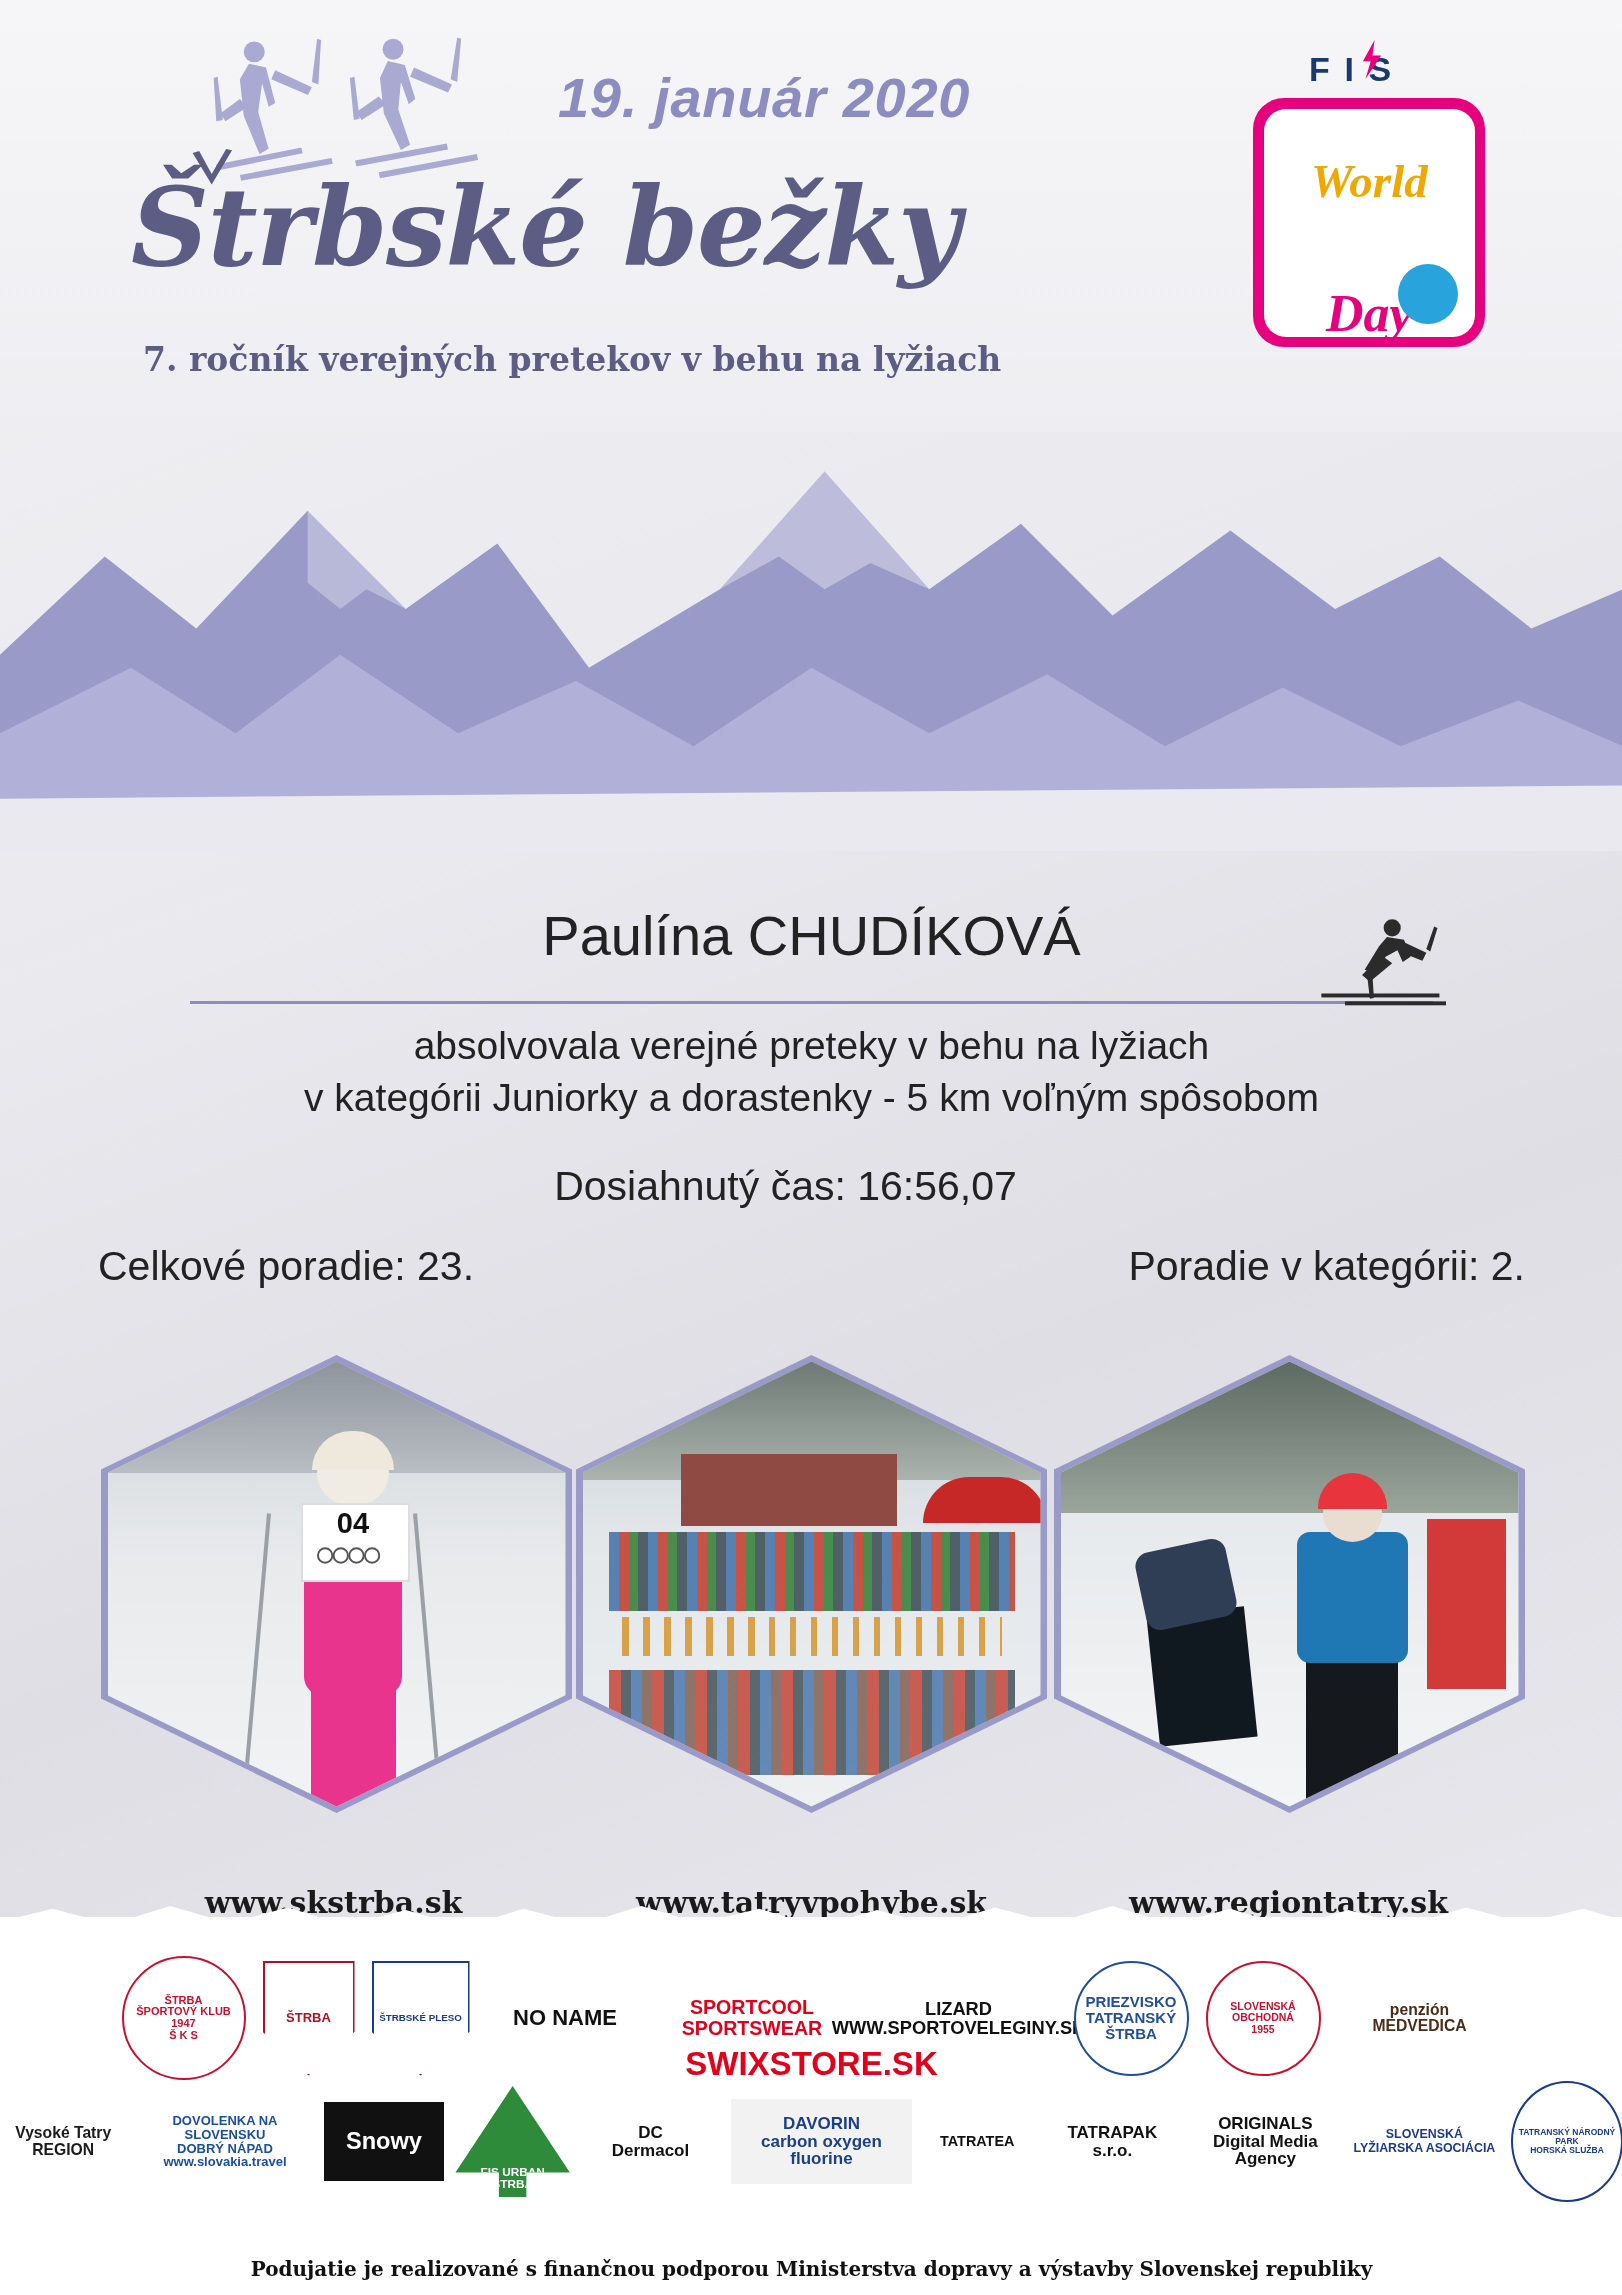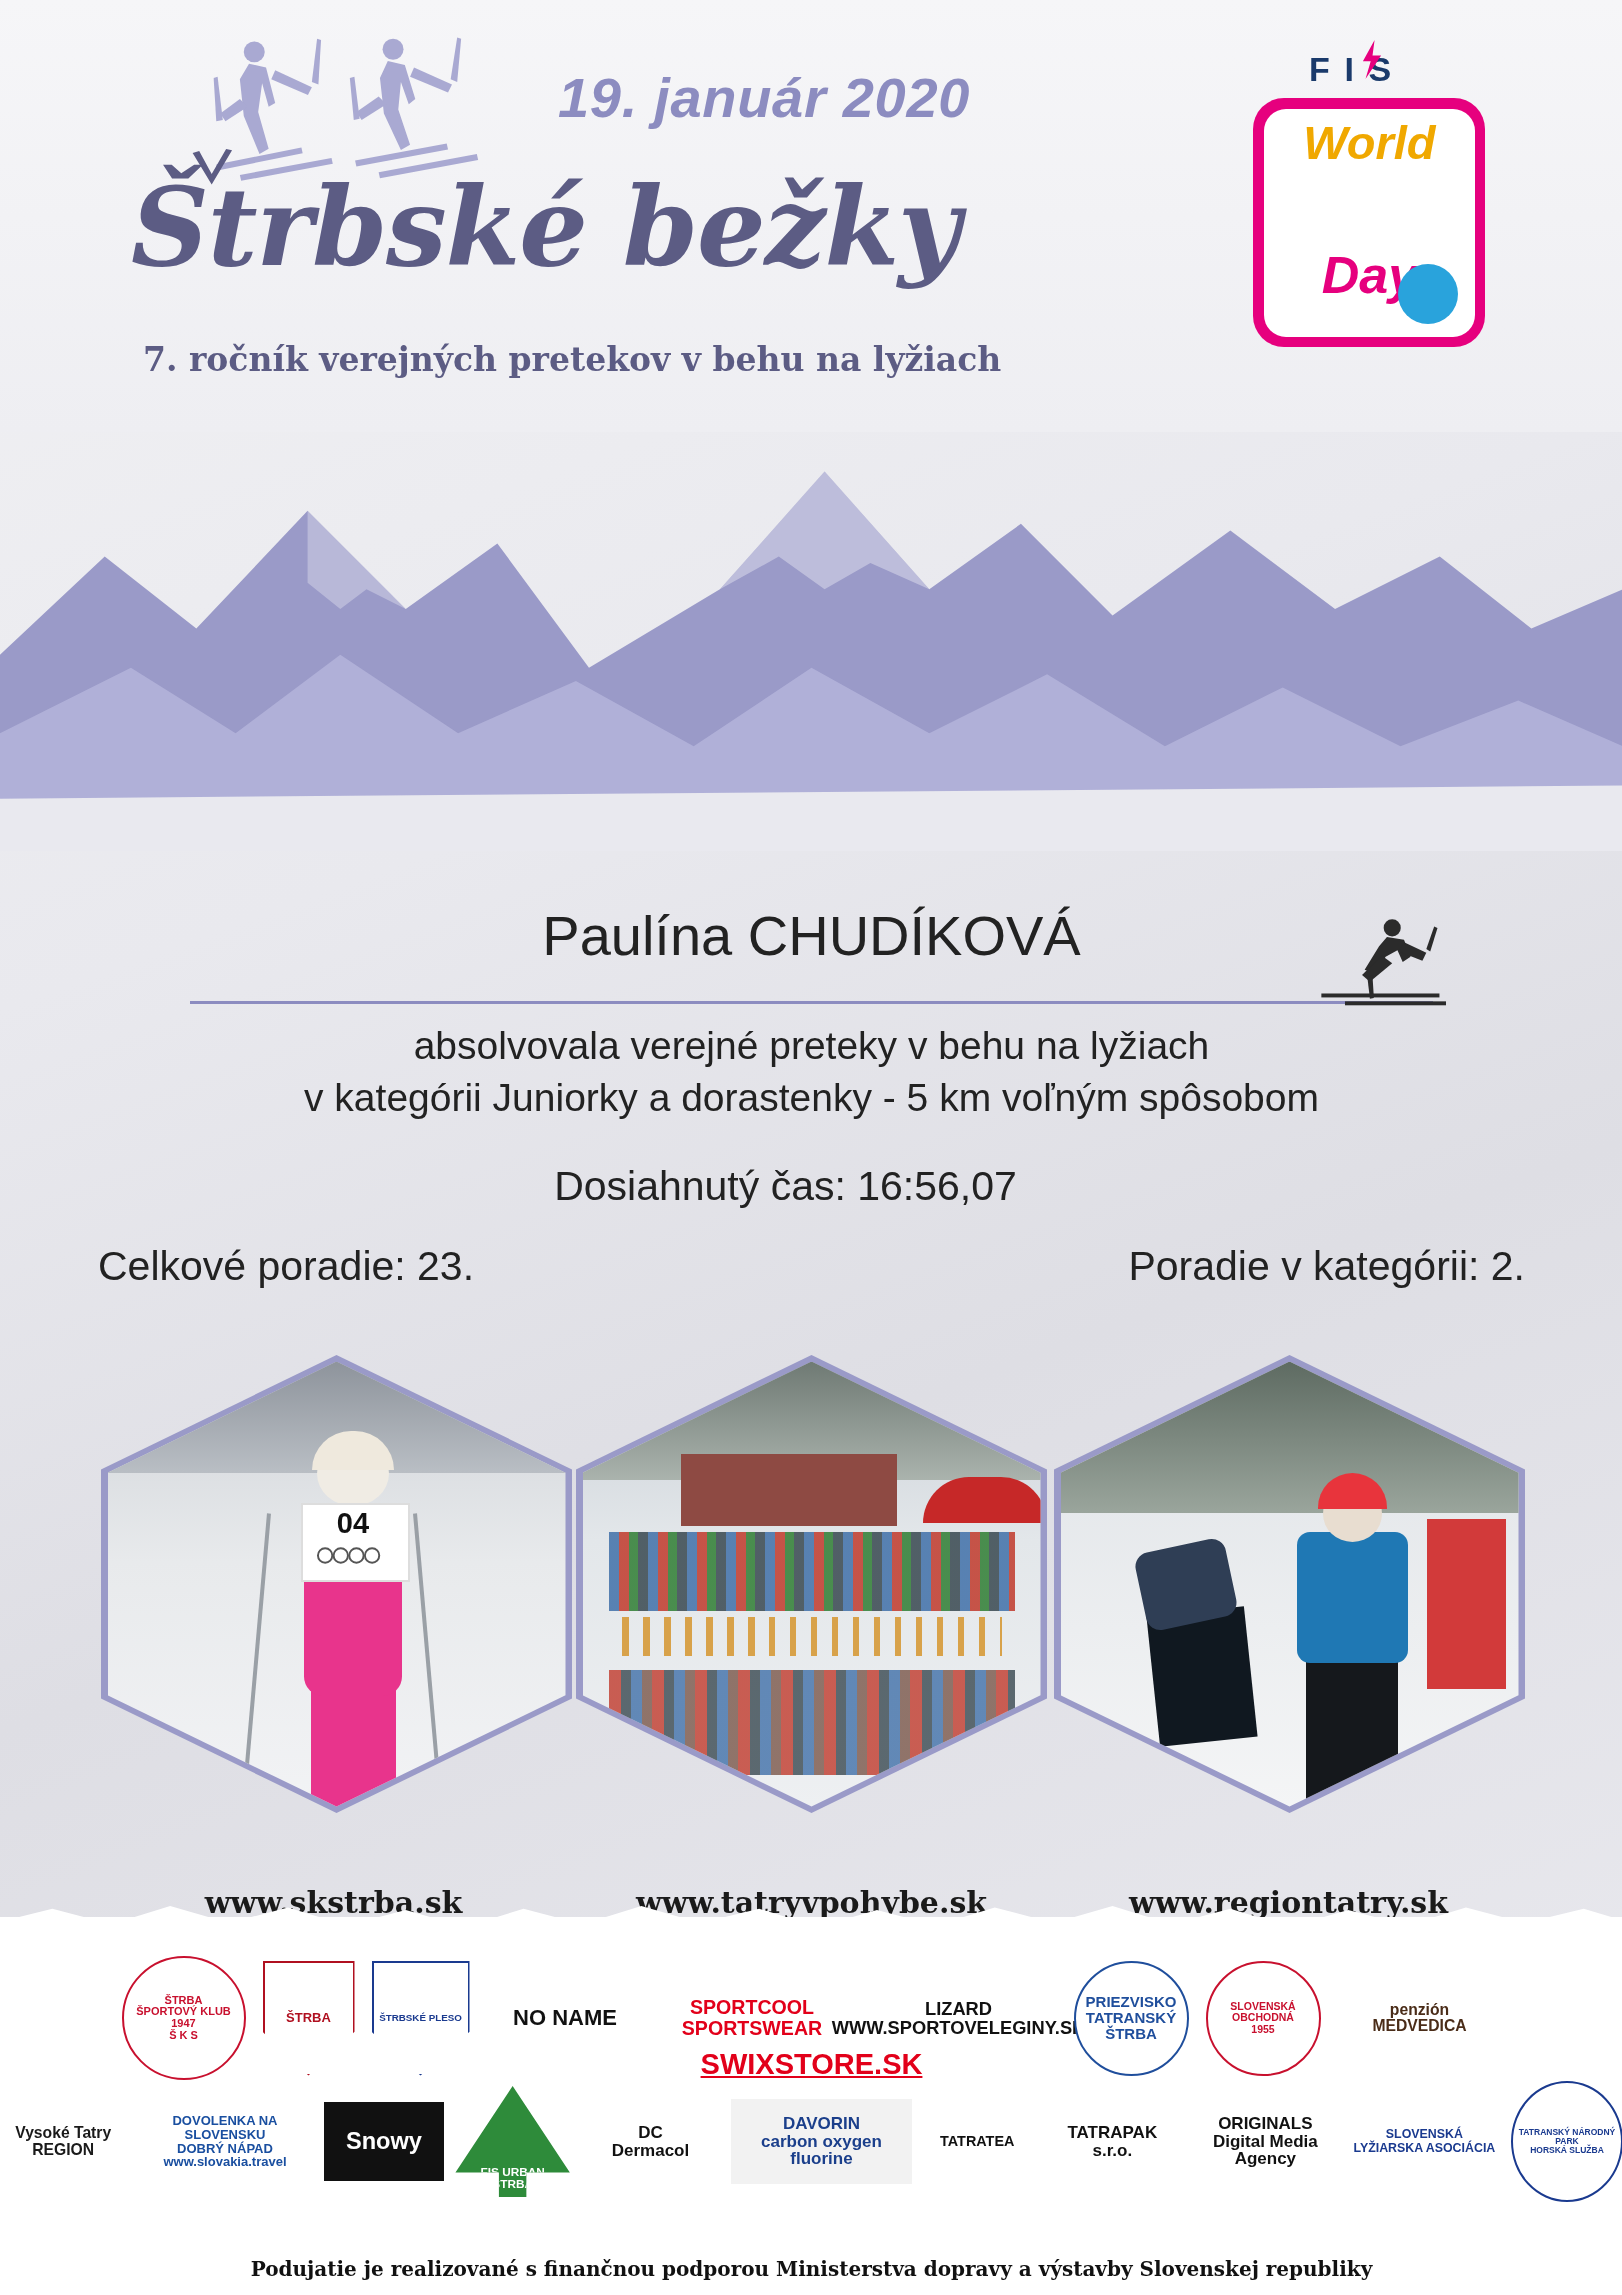--- a/index.html
+++ b/index.html
@@ -107,23 +107,24 @@
     right: 10.5px;
     bottom: 10.5px;
     background: #ffffff;
     border-radius: 22px;
     overflow: hidden;
   }
   .wsd-word {
     position: absolute;
     width: 100%;
     text-align: center;
-    font-family: Liberation Sans, sans-serif;
+    font-family: Liberation Serif, serif;
     font-weight: bold;
     font-style: italic;
+    margin-top: 39px;
   }
   .wsd-world { top: 6.5px; font-size: 47px; color: #f0a800; }
   .wsd-snow  { top: 60px; font-size: 62px; color: #29a3dc; }
   .wsd-day   { top: 136px; font-size: 52px; color: #e6007e; }
   .wsd-globe {
     position: absolute;
     right: 17px;
     bottom: 13px;
     width: 60px;
     height: 60px;
@@ -506,21 +507,21 @@
 WWW.SPORTOVELEGINY.SK</div>
         <div class="logo circle" style="width: 115px; height: 115px; background: rgb(255, 255, 255); color: rgb(31, 78, 156); font-size: 15px; border: 2px solid rgb(31, 78, 156); white-space: pre-line; padding: 2.6px; box-sizing: border-box;">PRIEZVISKO TATRANSKÝ
 ŠTRBA</div>
         <div class="logo circle" style="width: 115px; height: 115px; background: rgb(255, 255, 255); color: rgb(200, 16, 46); font-size: 10.5px; border: 2px solid rgb(200, 16, 46); white-space: pre-line; padding: 2.6px; box-sizing: border-box;">SLOVENSKÁ
 OBCHODNÁ
 1955</div>
         <div class="logo" style="width: 164px; height: 92px; background: rgb(255, 255, 255); color: rgb(74, 44, 24); font-size: 15.7px; border: 0px; white-space: pre-line; padding: 2.6px; box-sizing: border-box;">penzión
 MEDVEDICA</div>
       </div>
     <div class="sponsor-row r1b" style="top:124px">
-        <div class="logo" style="width: 301px; height: 46px; background: rgb(255, 255, 255); color: rgb(226, 0, 26); font-size: 29px; border: 0px; white-space: pre-line; padding: 2.6px; box-sizing: border-box; text-decoration: underline;">SWIXSTORE.SK</div>
+        <div class="logo" style="width: 301px; height: 46px; background: rgb(255, 255, 255); color: rgb(226, 0, 26); font-size: 33px; border: 0px; white-space: pre-line; padding: 2.6px; box-sizing: border-box;">SWIXSTORE.SK</div>
       </div>
     <div class="sponsor-row r2">
         <div class="logo" style="width: 137px; height: 111px; background: rgb(255, 255, 255); color: rgb(26, 26, 26); font-size: 15.7px; border: 0px; white-space: pre-line; padding: 2.6px; box-sizing: border-box;">Vysoké Tatry
 REGION</div>
         <div class="logo" style="width: 190px; height: 98px; background: rgb(255, 255, 255); color: rgb(26, 79, 160); font-size: 13px; border: 0px; white-space: pre-line; padding: 2.6px; box-sizing: border-box;">DOVOLENKA NA
 SLOVENSKU
 DOBRÝ NÁPAD
 www.slovakia.travel</div>
         <div class="logo" style="width: 131px; height: 79px; background: rgb(17, 17, 17); color: rgb(255, 255, 255); font-size: 23.6px; border: 0px; white-space: pre-line; padding: 2.6px; box-sizing: border-box;">Snowy</div>
         <div class="logo" style="width: 124px; height: 111px; background: rgb(46, 139, 58); color: rgb(255, 255, 255); font-size: 11.8px; border: 0px; white-space: pre-line; padding: 2.6px 2.6px 6.5px; box-sizing: border-box; clip-path: polygon(50% 0%, 100% 78%, 62% 78%, 62% 100%, 38% 100%, 38% 78%, 0% 78%); align-items: flex-end;">FIS URBAN

